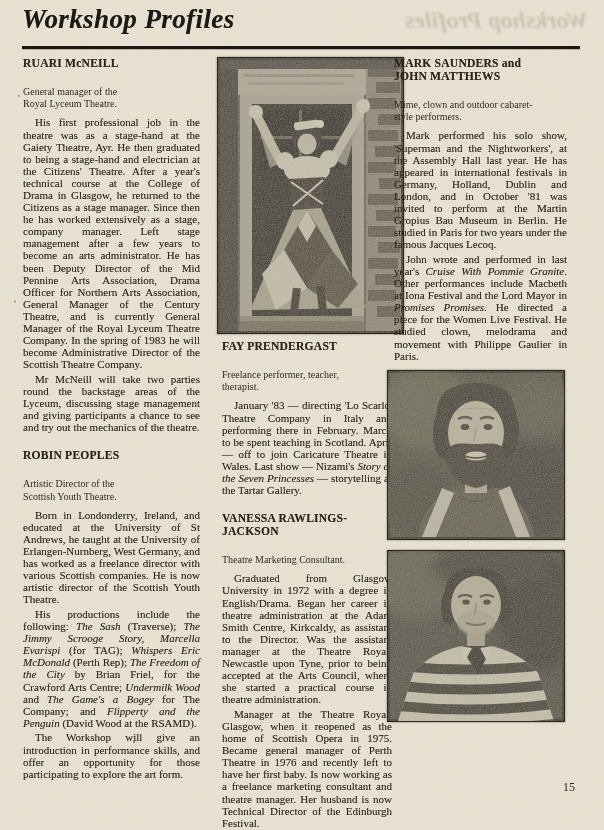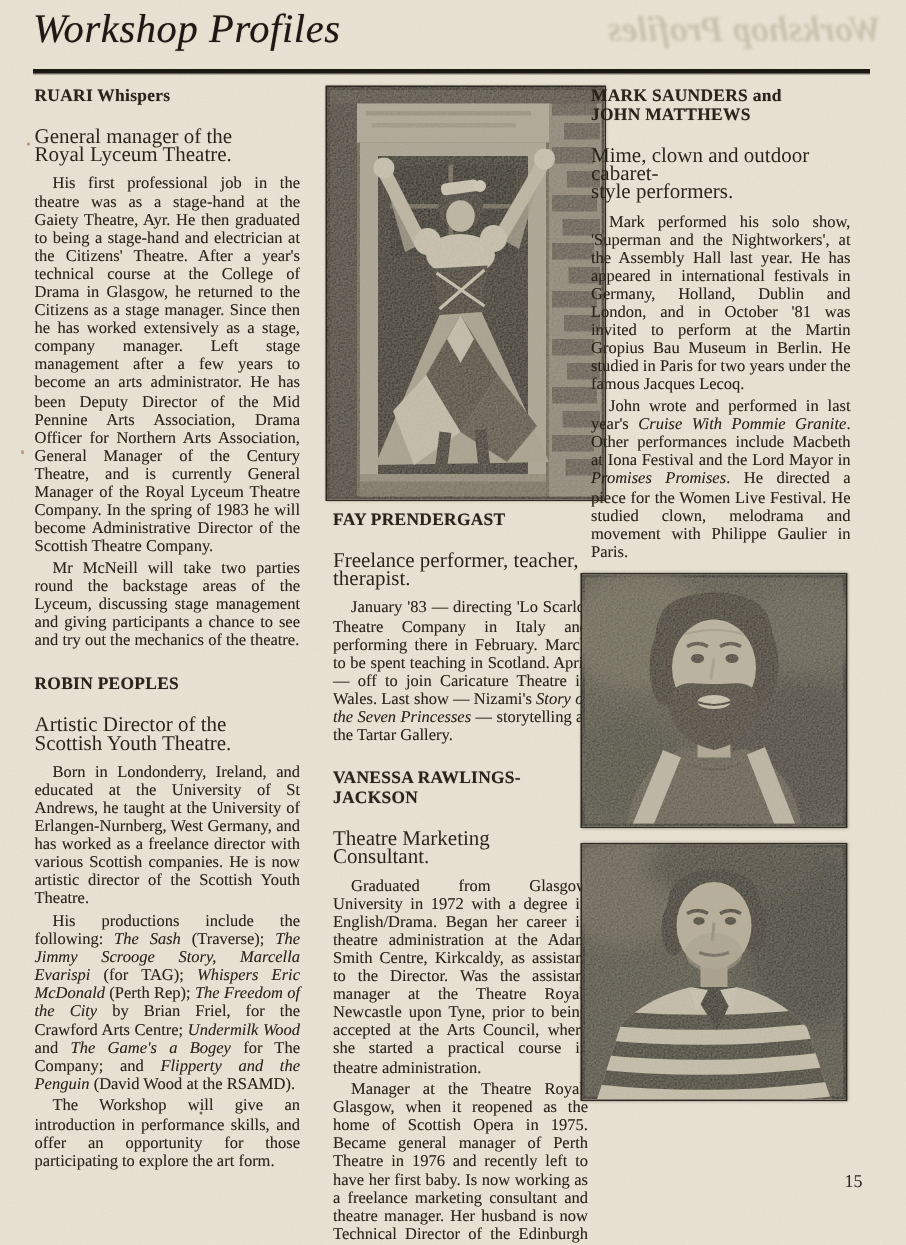--- a/index.html
+++ b/index.html
@@ -5,21 +5,21 @@
   html,body{margin:0;padding:0;}
   body{
     width:604px;height:830px;position:relative;overflow:hidden;
     background:#ebe6d7;
     font-family:"Liberation Serif","DejaVu Serif",serif;
     color:#241f16;
   }
   .sheet{position:absolute;inset:0;}
   .page-title{
     position:absolute;left:22px;top:4px;
-    font-size:27px;font-weight:400;font-style:italic;letter-spacing:.4px;
+    font-size:27px;font-weight:700;font-style:italic;letter-spacing:.4px;
     color:#171310;text-shadow:0 0 .6px rgba(30,24,14,.55);
   }
   .ghost-title{
     position:absolute;top:7px;right:16px;
     font-size:24px;font-weight:700;font-style:italic;
     color:#9a9278;opacity:.38;transform:scaleX(-1);filter:blur(1px);
   }
   .title-rule{
     position:absolute;left:22px;top:46px;width:558px;height:3px;
     background:#16130e;box-shadow:0 1px 0 rgba(22,19,14,.25);
@@ -30,21 +30,21 @@
   .col-right{left:394px;width:173px;}
   .mid-text{margin-left:5px;width:170px;}
   .h-name{
     font-size:11.6px;font-weight:700;line-height:13px;margin:0 0 1px;
     letter-spacing:.2px;white-space:pre-line;
     text-shadow:0 0 .5px rgba(30,24,14,.5);
   }
   .profile + .profile .h-name{margin-top:16px;}
   .sec-gap-lg{margin-top:15px;}
   .sec-gap-md{margin-top:10px;}
-  .role{font-size:14px;line-height:12.2px;margin:16px 0 6px;white-space:pre-line;}
+  .role{font-size:10px;line-height:12.2px;margin:16px 0 6px;white-space:pre-line;}
   .para{
     font-size:11px;line-height:12.1px;text-align:justify;text-indent:12px;
     margin:0 0 2.5px;text-shadow:0 0 .4px rgba(40,32,20,.4);
   }
   .photo{display:block;border:1px solid #26221a;box-shadow:0 0 2px rgba(30,26,18,.5);}
   .photo-mid{margin:0 0 6px 0;}
   .photo-right{margin:8px 0 0 -7px;}
   .photo-right2{margin:10px 0 0 -7px;}
   .page-number{
     position:absolute;left:563px;top:780px;
@@ -57,21 +57,21 @@
 <body>
 
 <div class="sheet">
 
   <div class="ghost-title">Workshop Profiles</div>
   <div class="page-title">Workshop Profiles</div>
   <div class="title-rule"></div>
 
   <div class="col col-left">
     <div class="profile">
-      <div class="h-name">RUARI Whispers</div>
+      <div class="h-name">RUARI McNEILL</div>
       <div class="role">General manager of the
 Royal Lyceum Theatre.</div>
       <p class="para">His first professional job in the theatre was as a stage-hand at the Gaiety Theatre, Ayr. He then graduated to being a stage-hand and electrician at the Citizens' Theatre. After a year's technical course at the College of Drama in Glasgow, he returned to the Citizens as a stage manager. Since then he has worked extensively as a stage, company manager. Left stage management after a few years to become an arts administrator. He has been Deputy Director of the Mid Pennine Arts Association, Drama Officer for Northern Arts Association, General Manager of the Century Theatre, and is currently General Manager of the Royal Lyceum Theatre Company. In the spring of 1983 he will become Administrative Director of the Scottish Theatre Company.</p>
       <p class="para">Mr McNeill will take two parties round the backstage areas of the Lyceum, discussing stage management and giving participants a chance to see and try out the mechanics of the theatre.</p>
     </div>
     <div class="profile sec-gap-lg">
       <div class="h-name">ROBIN PEOPLES</div>
       <div class="role">Artistic Director of the
 Scottish Youth Theatre.</div>
       <p class="para">Born in Londonderry, Ireland, and educated at the University of St Andrews, he taught at the University of Erlangen-Nurnberg, West Germany, and has worked as a freelance director with various Scottish companies. He is now artistic director of the Scottish Youth Theatre.</p>

